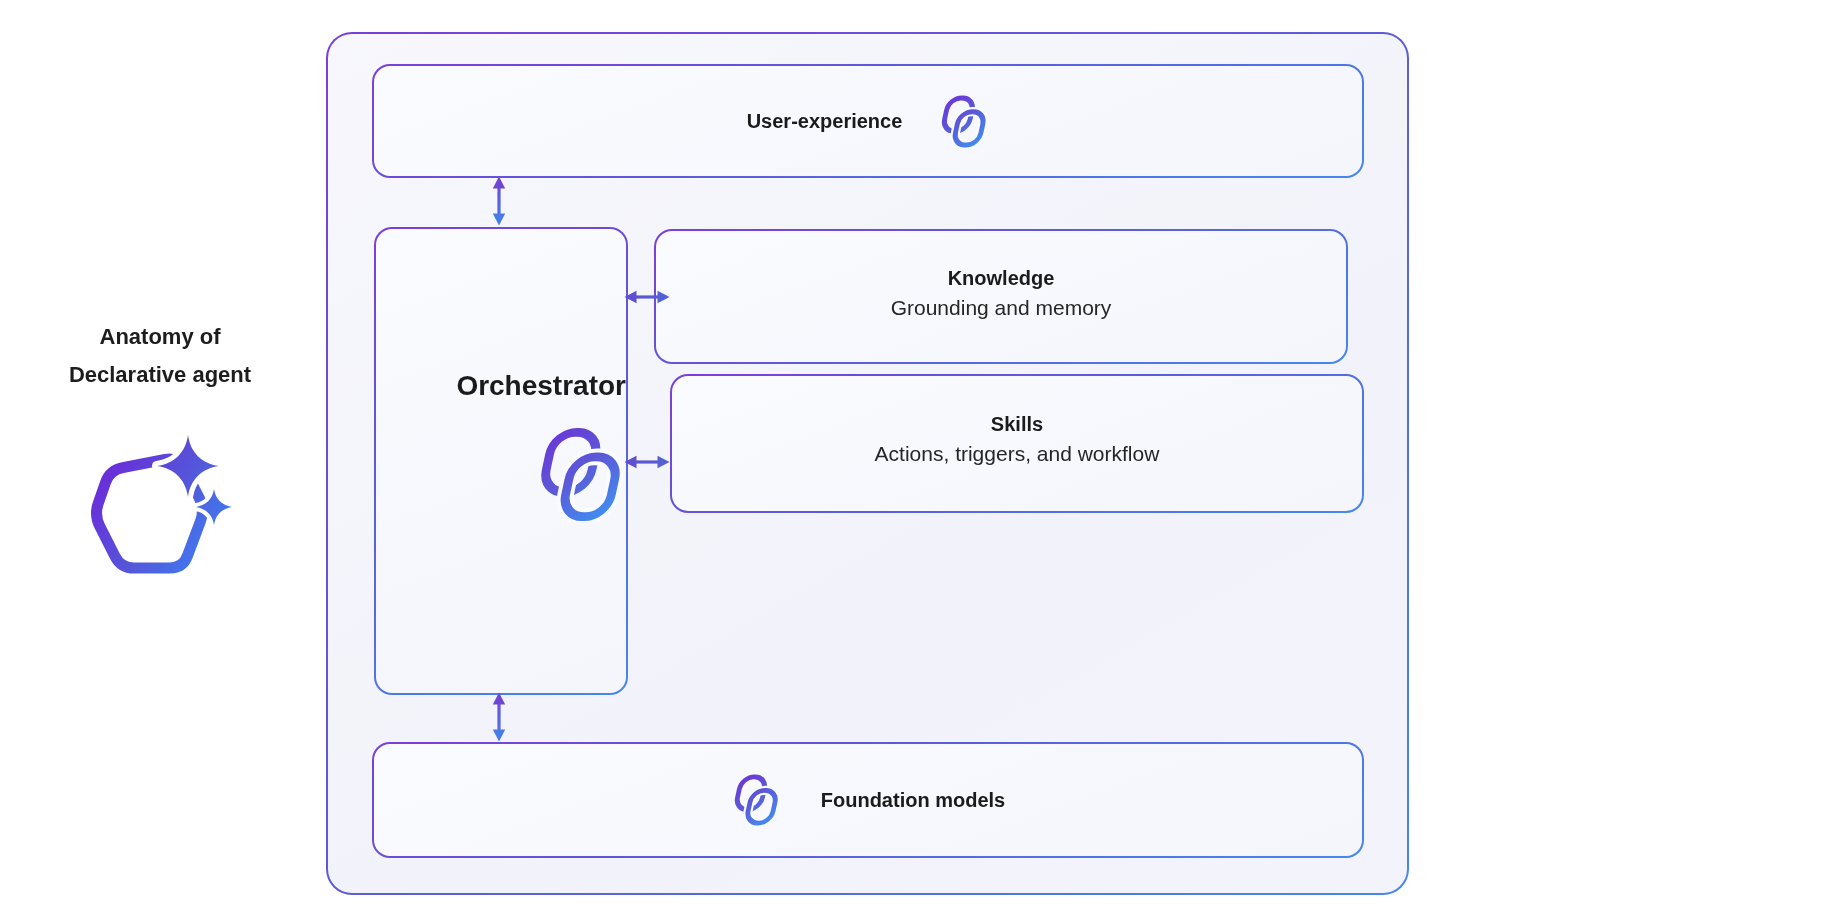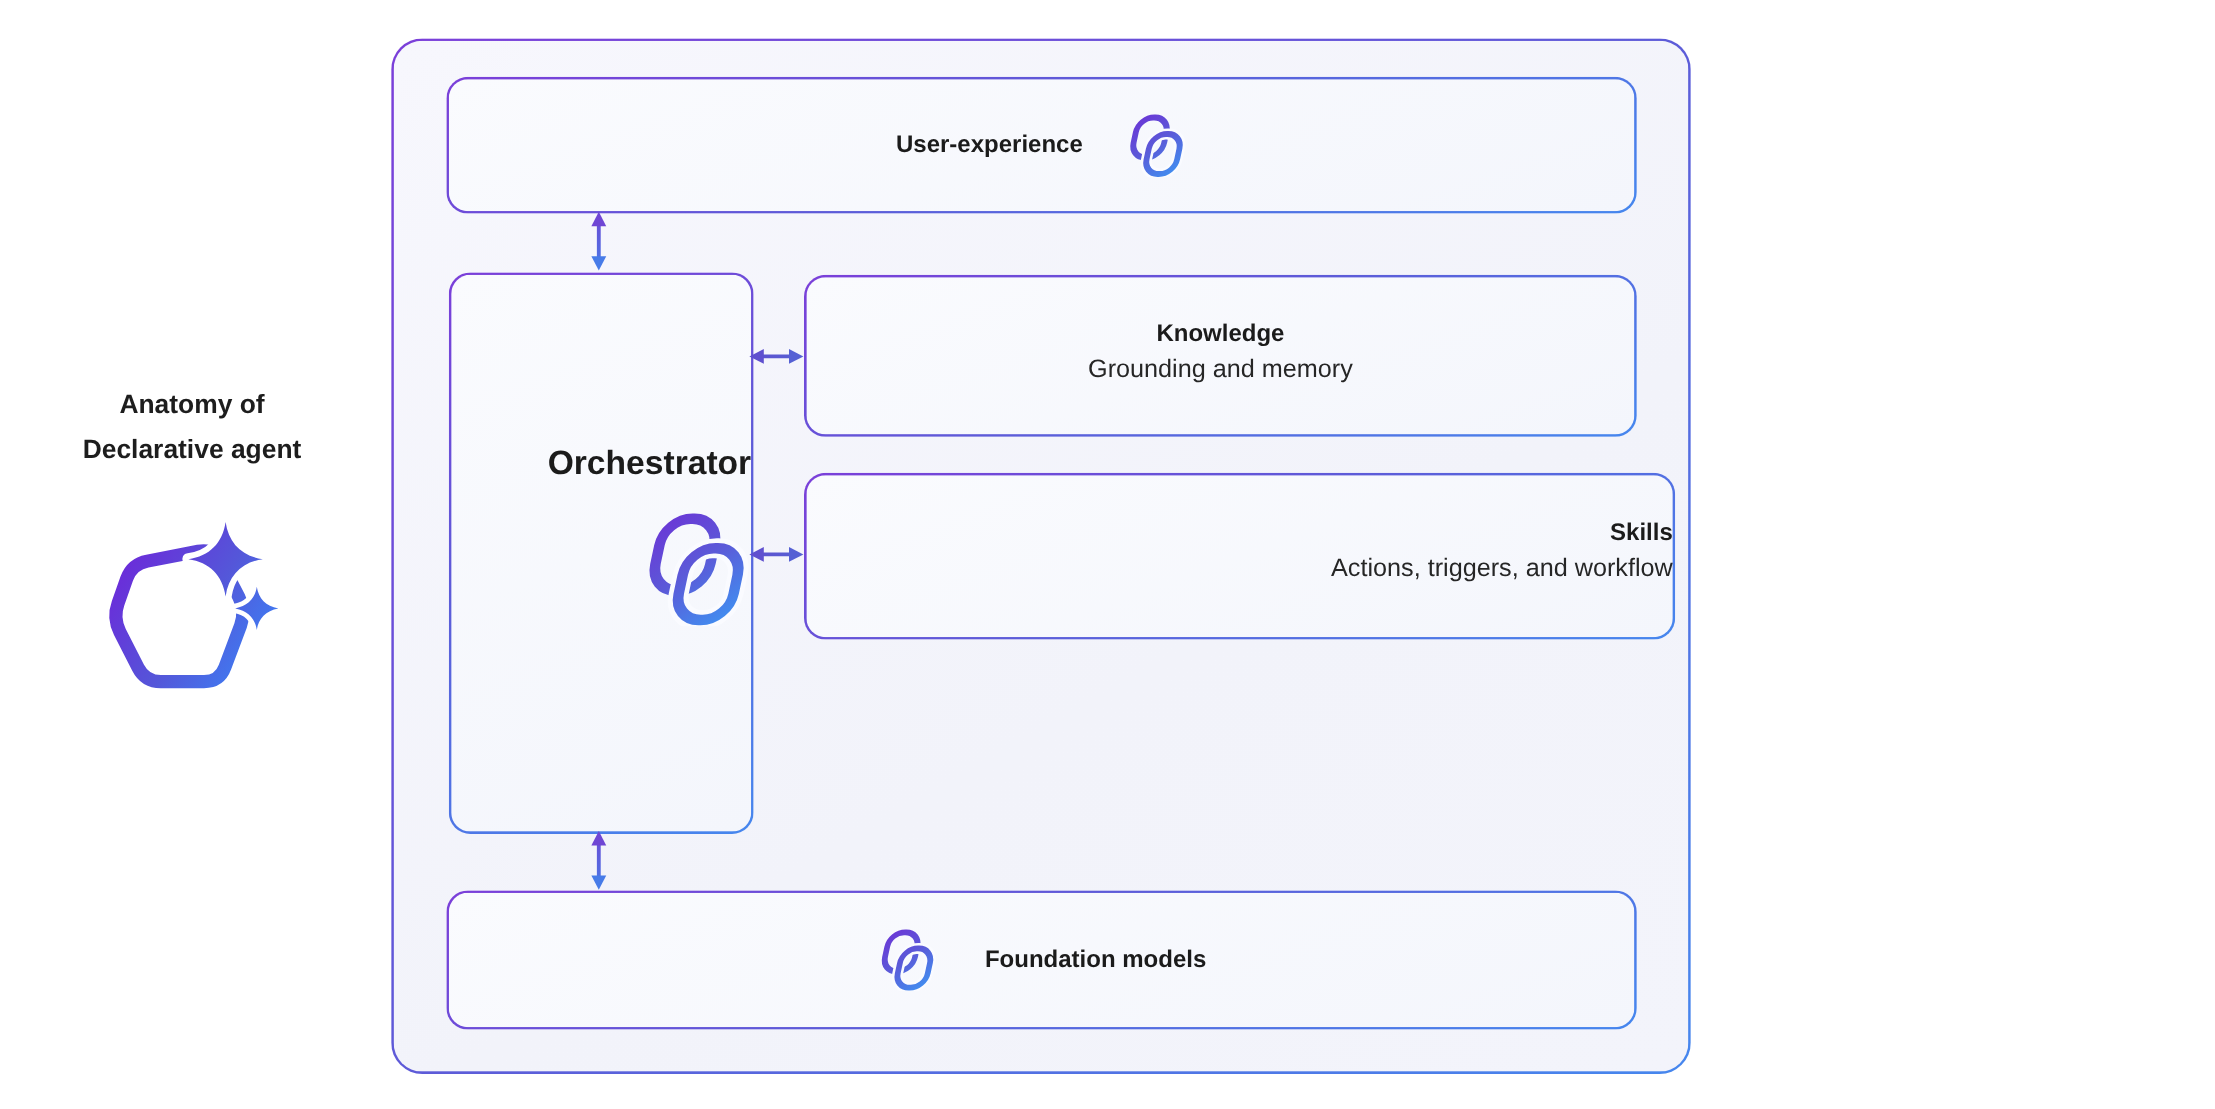--- a/index.html
+++ b/index.html
@@ -20,23 +20,23 @@
     background:
       linear-gradient(150deg,#f7f7fd 0%,#f2f3fa 60%,#f3f4fb 100%) padding-box,
       linear-gradient(140deg,#7b3fd9 0%,#5d5bd8 50%,#4687ee 100%) border-box;
   }
   .box-title{font-size:20px;font-weight:700;color:#1b1b1b;line-height:34px;white-space:nowrap;}
   .box-subtitle{font-size:21px;font-weight:400;color:#262626;line-height:26px;white-space:nowrap;}
   .box-ux{left:44px;top:30px;width:988px;height:110px;display:flex;align-items:center;justify-content:center;gap:36px;}
   .box-orchestrator{left:46px;top:193px;width:250px;height:464px;display:flex;flex-direction:column;align-items:flex-end;}
   .box-orchestrator .box-title{margin-top:140px;font-size:28px;}
   .box-orchestrator .copilot{margin-top:24px;}
-  .box-knowledge{left:342px;top:195px;width:690px;height:131px;display:flex;flex-direction:column;align-items:center;padding-top:30px;box-sizing:content-box;height:101px;}
+  .box-knowledge{left:326px;top:195px;width:690px;height:131px;display:flex;flex-direction:column;align-items:center;padding-top:30px;box-sizing:content-box;height:101px;}
   .box-knowledge .box-subtitle,.box-skills .box-subtitle{}
-  .box-skills{left:342px;top:360px;width:690px;height:104px;display:flex;flex-direction:column;align-items:flex-end;padding-top:31px;padding-left:32px;}
+  .box-skills{left:342px;top:340px;width:690px;height:104px;display:flex;flex-direction:column;align-items:center;padding-top:31px;}
   .box-foundation{left:44px;top:708px;width:988px;height:112px;display:flex;align-items:center;justify-content:center;gap:40px;}
   .arrow{position:absolute;}
   .arrow-ux-orch{left:156px;top:142px;}
   .arrow-orch-foundation{left:156px;top:658px;}
   .arrow-orch-knowledge{left:296px;top:248px;}
   .arrow-orch-skills{left:296px;top:413px;}
   .side-label{
     position:absolute;left:20px;top:318px;width:280px;text-align:center;
     font-size:22px;line-height:38px;font-weight:700;color:#1d1d1d;
   }

